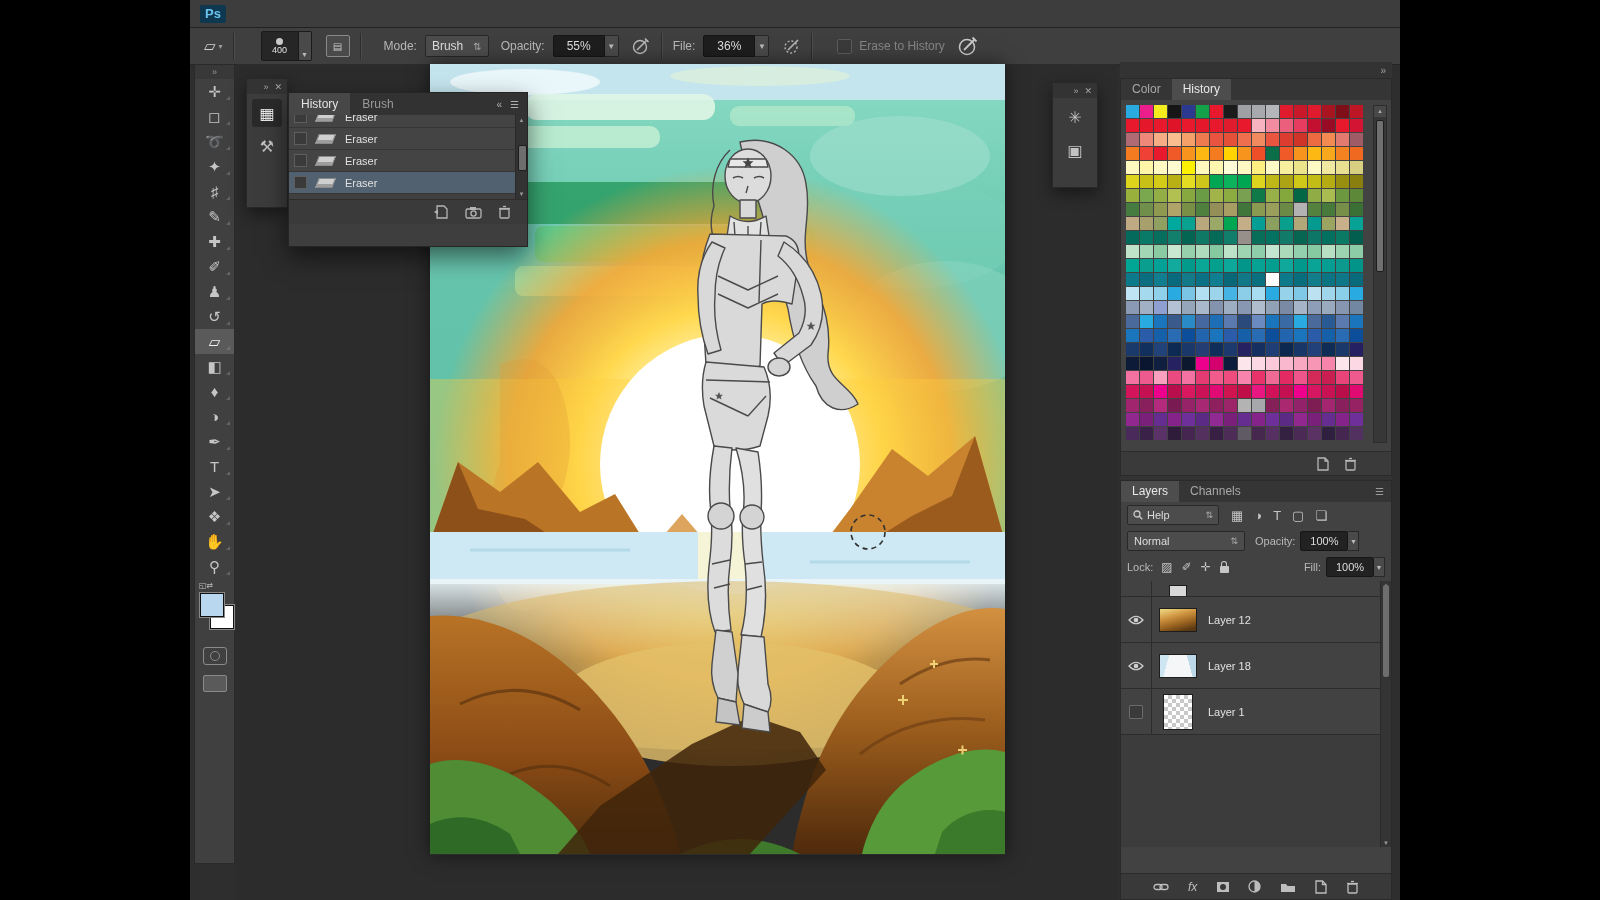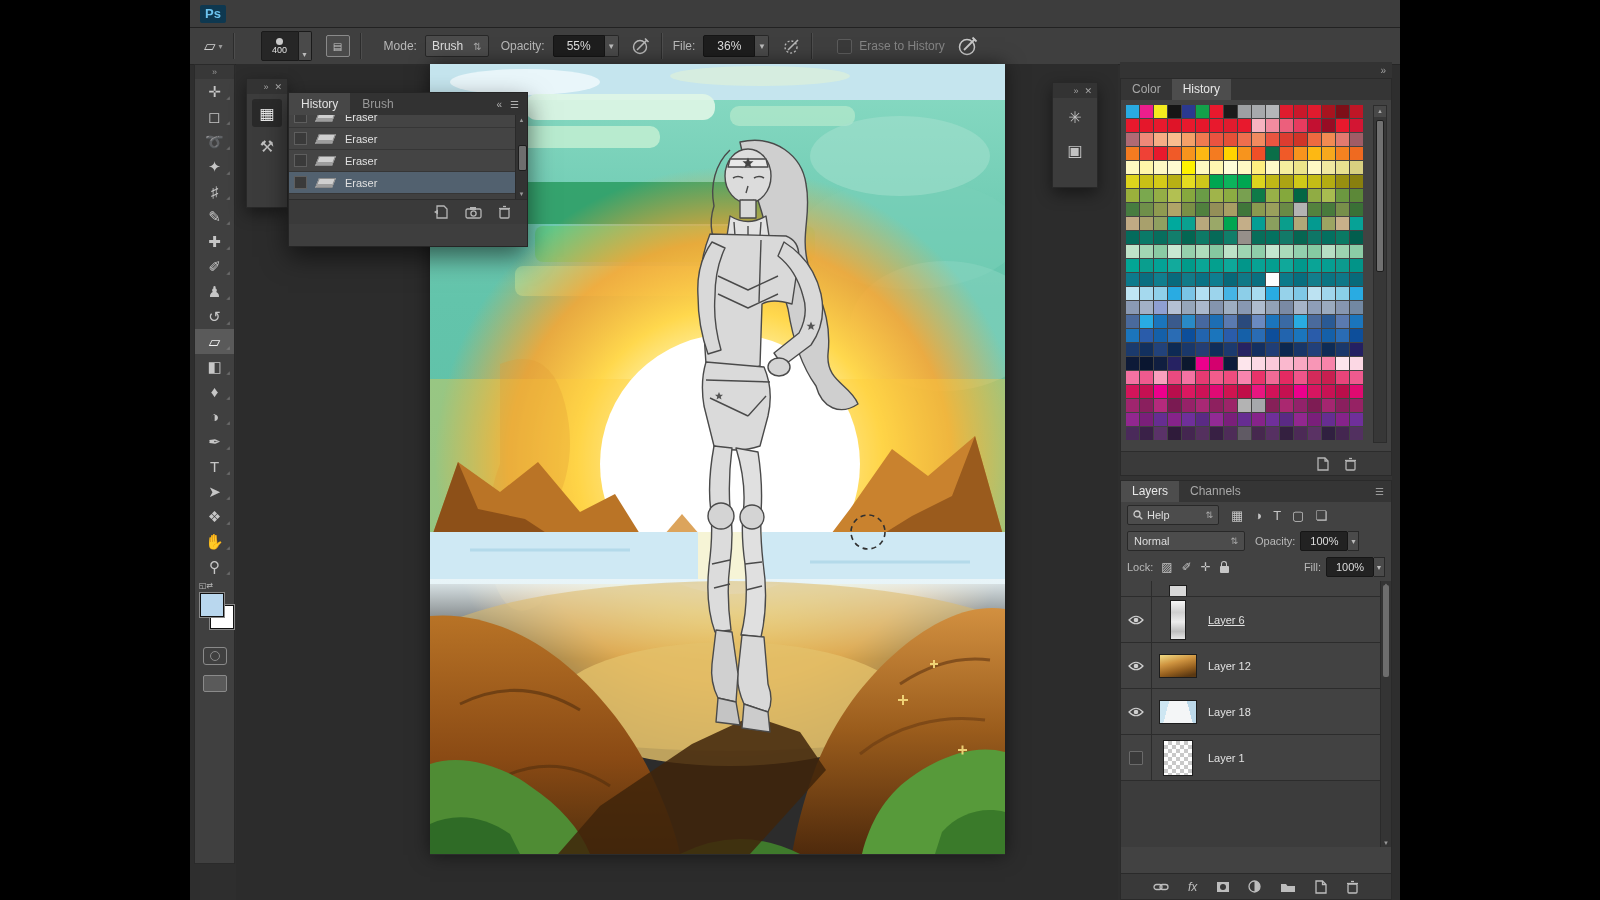--- a/index.html
+++ b/index.html
@@ -1025,32 +1025,20 @@
         </div>
         <div id="layer-rows-inner">
             <div class="layer-row">
               <span class="eye-cell">
                 <svg class="icon-svg" width="16" height="10" viewBox="0 0 16 10">
                   <path d="M1,5 Q8,-2.5 15,5 Q8,12.5 1,5 Z" fill="none" stroke="#cfcfcf" stroke-width="1.2"></path>
                   <circle cx="8" cy="5" r="2.3" fill="#cfcfcf"></circle>
                 </svg>
               </span>
               <span class="thumb-cell">
-                <span class="thumb thumb-strip"></span>
-              </span>
-              <span class="layer-name underline">Layer 6</span>
-            </div>
-            <div class="layer-row">
-              <span class="eye-cell">
-                <svg class="icon-svg" width="16" height="10" viewBox="0 0 16 10">
-                  <path d="M1,5 Q8,-2.5 15,5 Q8,12.5 1,5 Z" fill="none" stroke="#cfcfcf" stroke-width="1.2"></path>
-                  <circle cx="8" cy="5" r="2.3" fill="#cfcfcf"></circle>
-                </svg>
-              </span>
-              <span class="thumb-cell">
                 <span class="thumb thumb-landscape"></span>
               </span>
               <span class="layer-name">Layer 12</span>
             </div>
             <div class="layer-row">
               <span class="eye-cell">
                 <svg class="icon-svg" width="16" height="10" viewBox="0 0 16 10">
                   <path d="M1,5 Q8,-2.5 15,5 Q8,12.5 1,5 Z" fill="none" stroke="#cfcfcf" stroke-width="1.2"></path>
                   <circle cx="8" cy="5" r="2.3" fill="#cfcfcf"></circle>
                 </svg>

